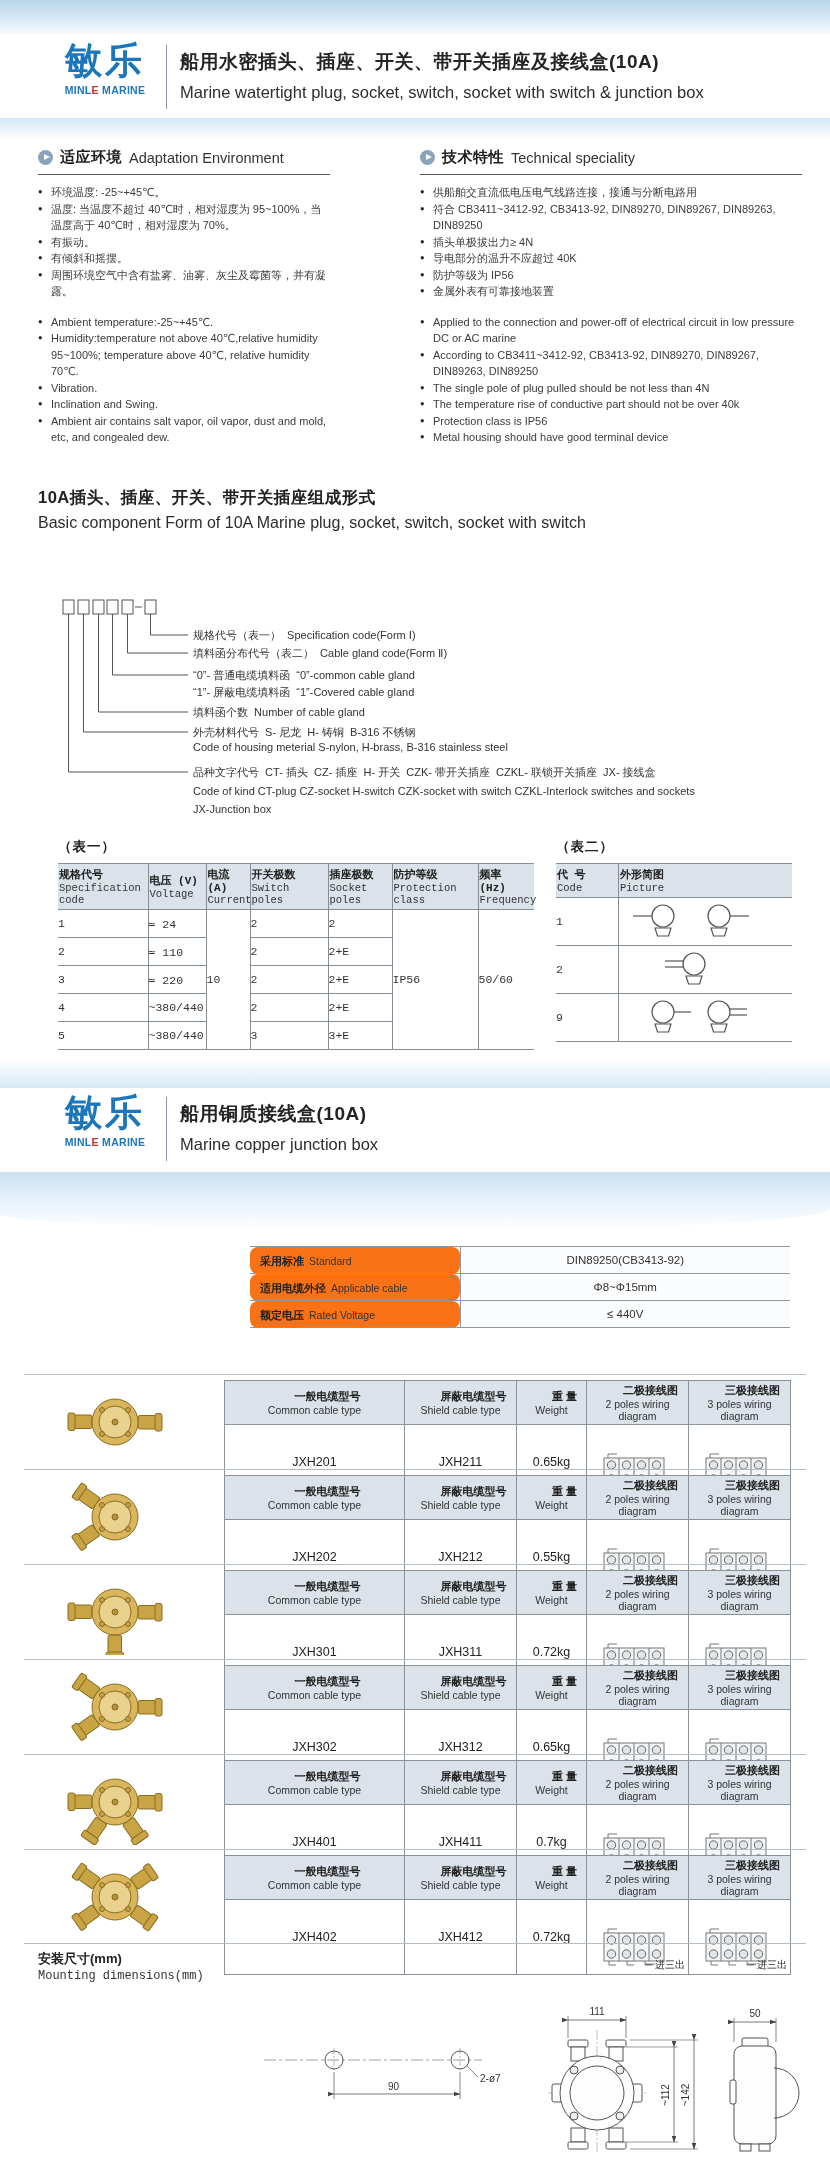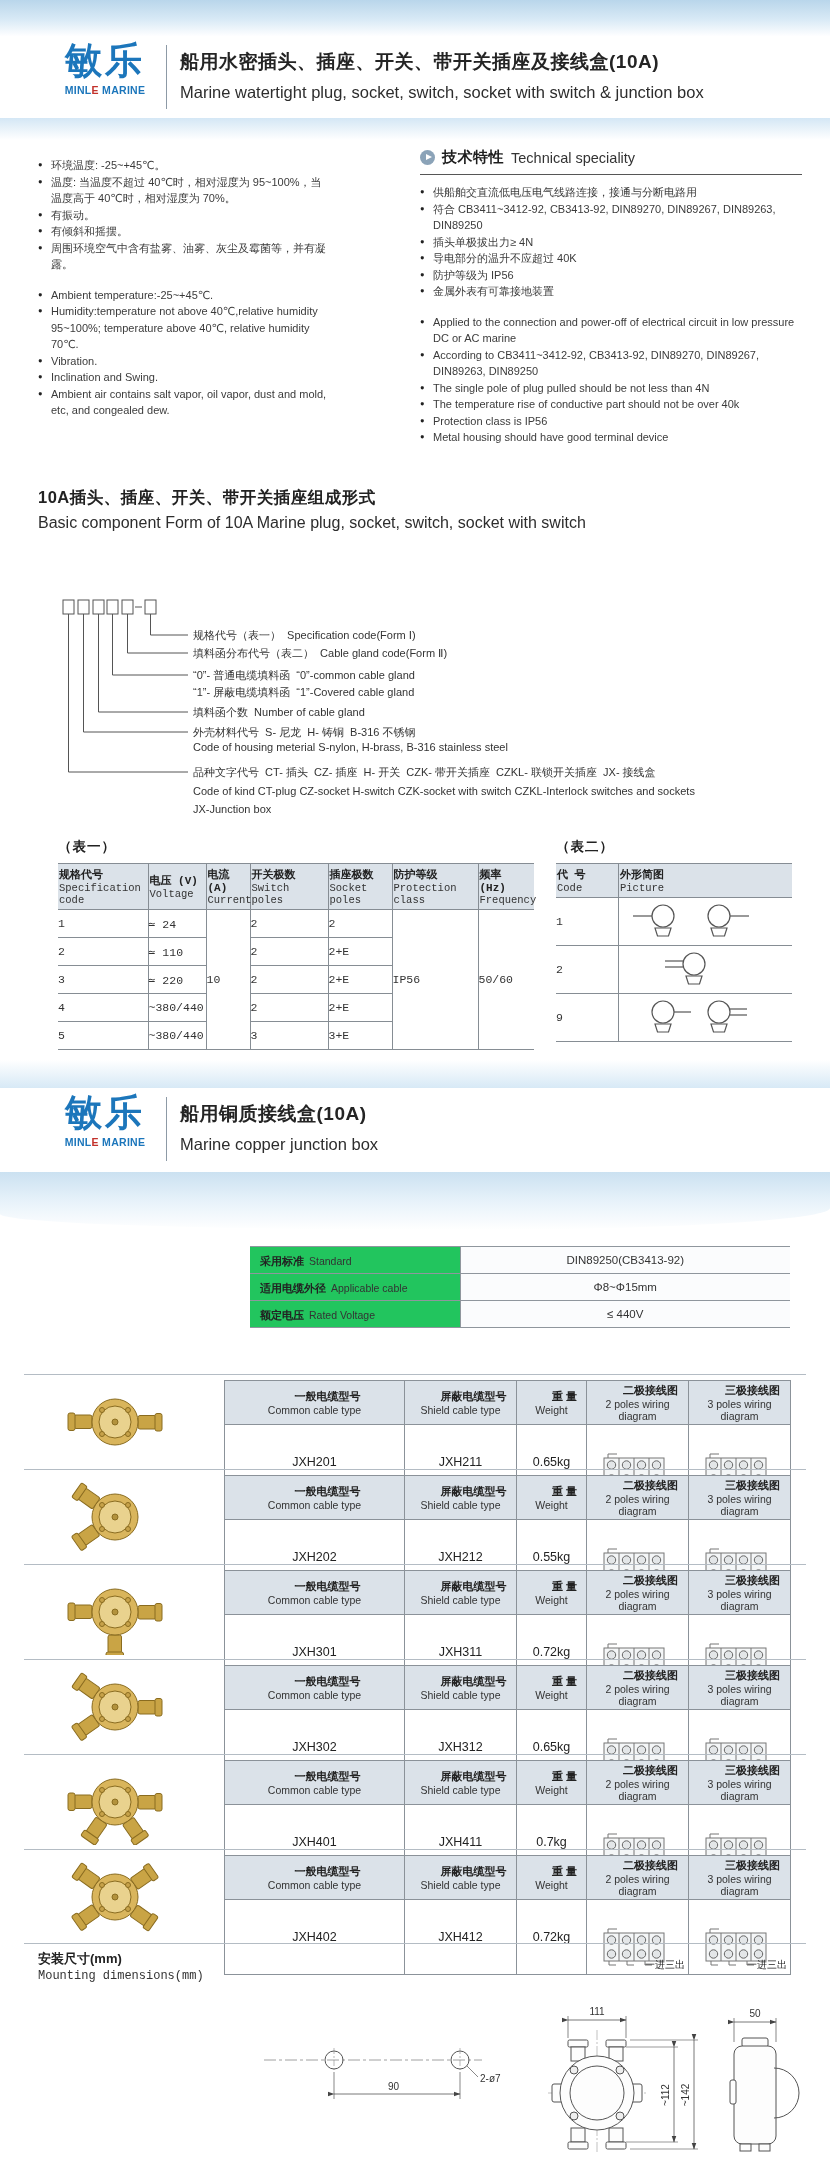--- a/index.html
+++ b/index.html
@@ -58,21 +58,21 @@
   .dt th { background:#dbe2e9; font-weight:normal; padding:3px 1px; }
   .hz { display:block; font-size:11px; font-weight:bold; color:#222; }
   .he { display:block; font-size:10.5px; color:#333; }
   .dt td { font-size:11.5px; height:28px; }
   .f2 .dt td { height:48px; }
   .no-l { border-left:none !important; } .no-r { border-right:none !important; }
 
   .std { left:250px; top:1246px; width:540px; }
   table.stdt { border-collapse:collapse; width:100%; table-layout:fixed; }
   .stdt td { border:1px solid #8f969d; height:27px; }
-  .stdt td.lab { text-align:left; padding-left:10px; background:#22c55e; }
+  .stdt td.lab { text-align:left; padding-left:10px; background:#f97316;border-radius:8px; }
   .stdt td.val { text-align:center; font-size:11.5px; background:#fbfcfd; }
   .s-zh { font-size:11px; font-weight:bold; color:#222; }
   .s-en { font-size:10.5px; color:#333; margin-left:5px; }
 
   .products { left:0; top:1374px; width:830px; }
   .prow { position:relative; height:95px; }
   .prow::before { content:""; position:absolute; left:24px; right:24px; top:0; height:1px; background:#b4bcc4; }
   .prow:last-child::after { content:""; position:absolute; left:24px; right:24px; bottom:0; height:1px; background:#b4bcc4; }
   .photo { position:absolute; left:28px; top:5px; width:175px; height:86px; }
   table.ptable { position:absolute; left:224px; top:6px; width:566px; border-collapse:collapse; table-layout:fixed; }
@@ -103,20 +103,25 @@
     </div>
     <div class="hdr-line"></div>
     <div class="hdr-titles">
       <div class="ht-zh">船用水密插头、插座、开关、带开关插座及接线盒(10A)</div>
       <div class="ht-en">Marine watertight plug, socket, switch, socket with switch &amp; junction box</div>
     </div>
   </div>
   <div class="abs strip1"></div>
 
   <div class="col col-adapt">
+    <div class="sec-h">
+      <span class="sec-icon"></span>
+      <span class="sec-title-zh">适应环境</span>
+      <span class="sec-title-en">Adaptation Environment</span>
+    </div>
     <ul class="blist zh">
       <li>环境温度: -25~+45℃。</li>
       <li>温度: 当温度不超过 40℃时，相对湿度为 95~100%，当温度高于 40℃时，相对湿度为 70%。</li>
       <li>有振动。</li>
       <li>有倾斜和摇摆。</li>
       <li>周围环境空气中含有盐雾、油雾、灰尘及霉菌等，并有凝露。</li>
     </ul>
     <ul class="blist en">
       <li>Ambient temperature:-25~+45℃.</li>
       <li>Humidity:temperature not above 40℃,relative humidity 95~100%; temperature above 40℃, relative humidity 70℃.</li>

